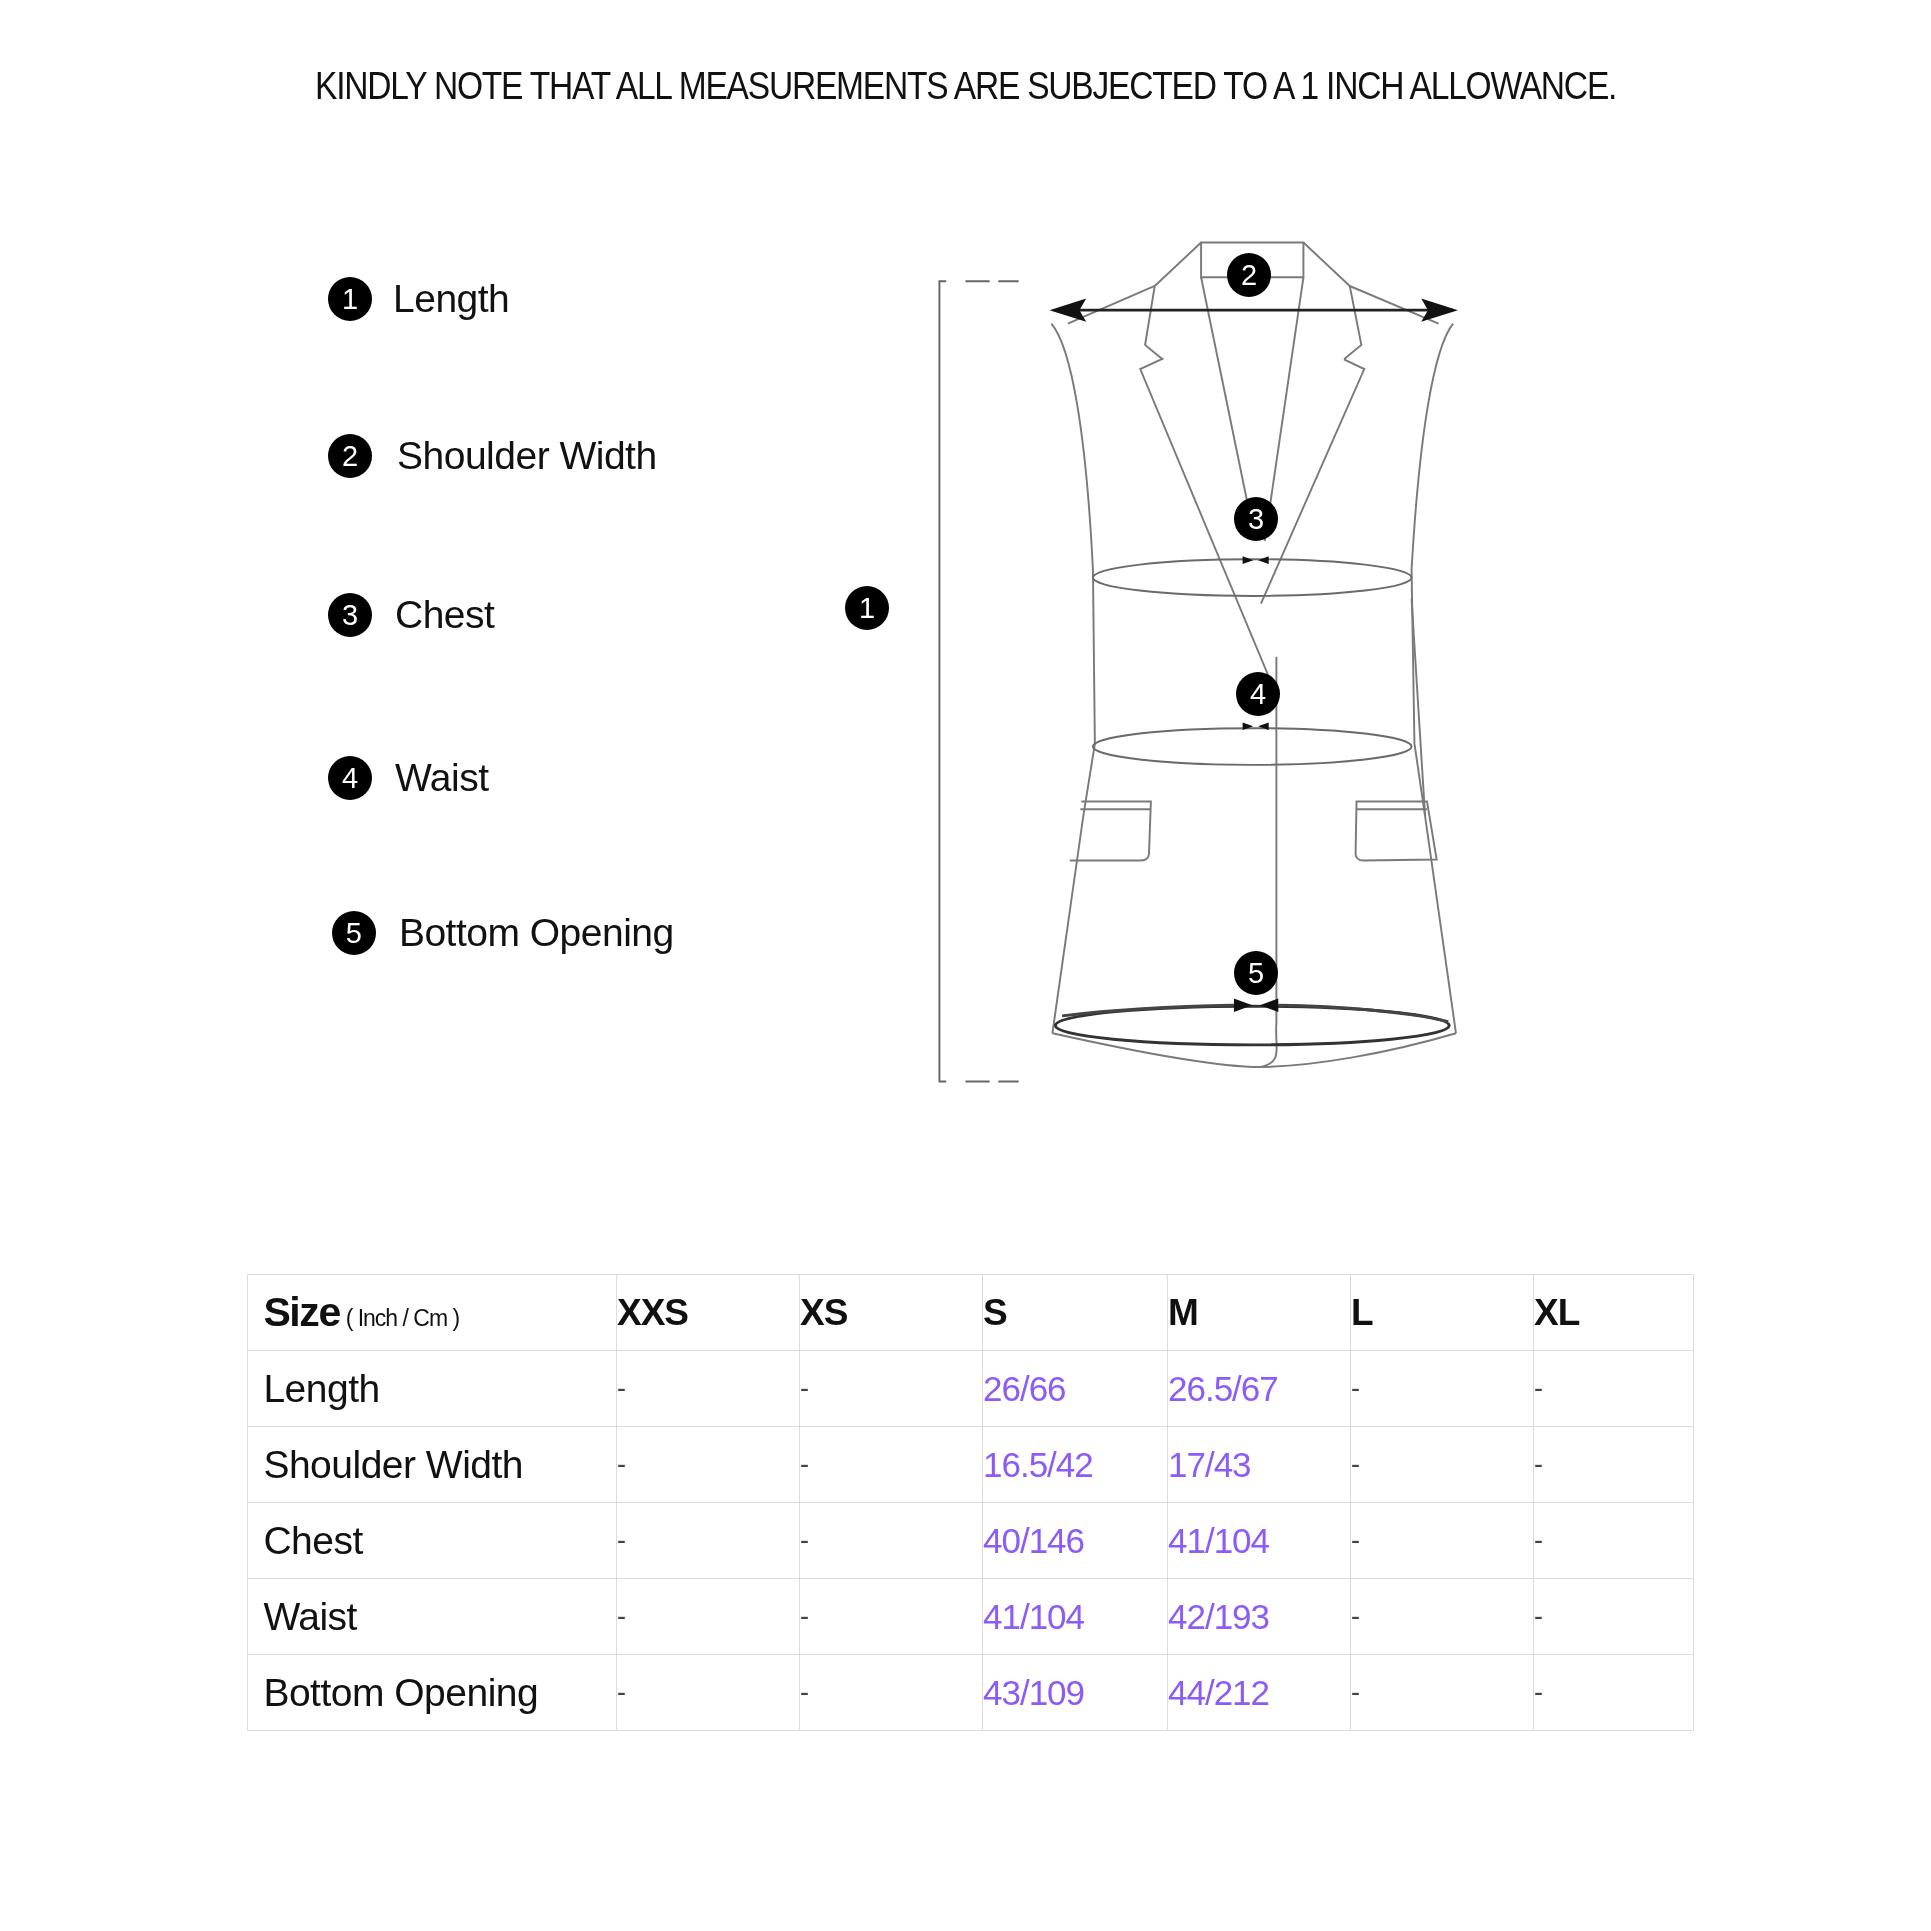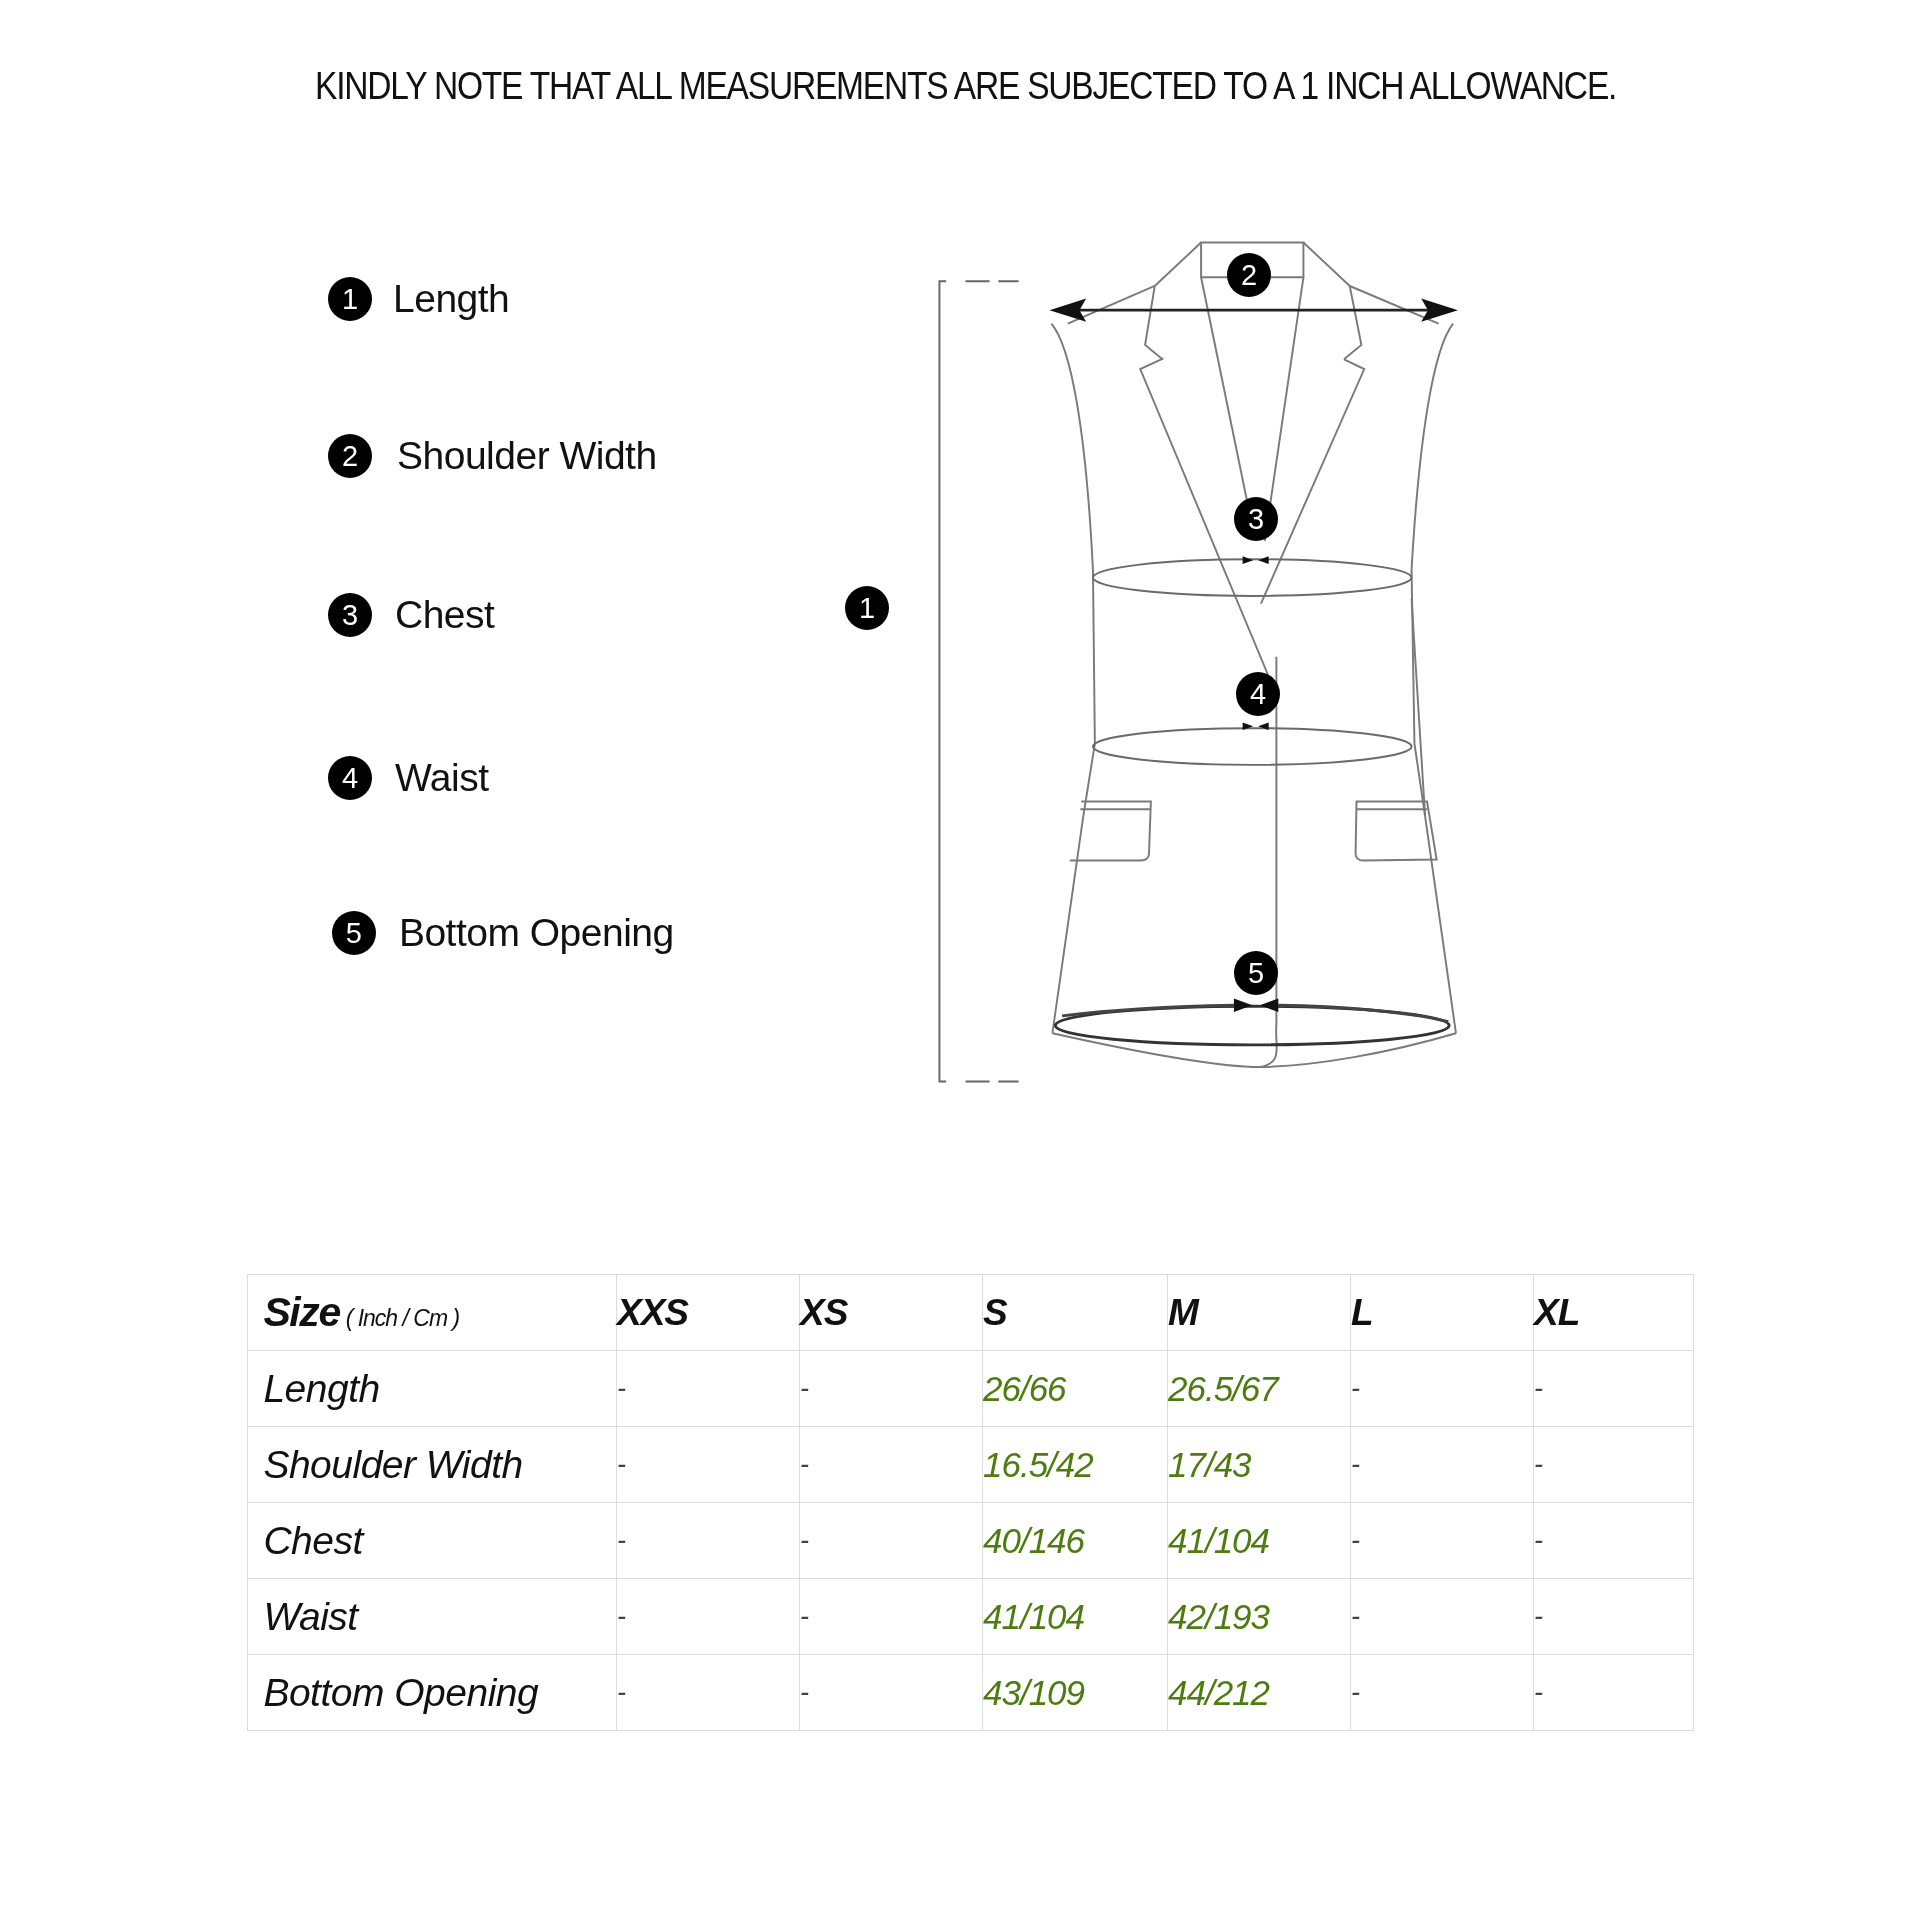--- a/index.html
+++ b/index.html
@@ -14,27 +14,27 @@
   .legend-item { position: absolute; left: 0; display: flex; align-items: center; white-space: nowrap; }
   .badge { width: 44px; height: 44px; border-radius: 50%; background: #000; color: #fff;
            display: flex; align-items: center; justify-content: center; font-size: 29px; line-height: 1;
            font-family: "Liberation Sans", sans-serif; }
   .legend-label { font-size: 39px; margin-left: 21px; color: #111; letter-spacing: -0.5px; }
 
   .badge-abs { position: absolute; }
 
   .diagram { position: absolute; left: 0; top: 0; width: 1931px; height: 1159px; pointer-events: none; }
 
-  .size-table { position: absolute; left: 247px; top: 1274px; border-collapse: collapse; font-style: italic; }
+  .size-table { position: absolute; left: 247px; top: 1274px; border-collapse: collapse; }
   .size-table td, .size-table th { border: 1.9px solid #dcdcdc; padding: 0; height: 75px;
            font-weight: normal; text-align: left; color: #222; }
   .size-table th { font-size: 37px; font-weight: bold; color: #111; letter-spacing: -1px; }
   .size-table td.row-label, .size-table th.row-label { text-align: left; padding-left: 15.4px; font-weight: normal; }
   .size-table td.row-label { font-size: 39px; color: #111; letter-spacing: -0.5px; }
-  .size-table td.val { font-size: 35px; color: #4d7c0f; letter-spacing: -1px; }
+  .size-table td.val { font-size: 35px; color: #8b5cf6; letter-spacing: -1px; }
   .size-table td.dash { font-size: 27px; color: #444; }
   .hdr-size { font-size: 41px; font-weight: bold; letter-spacing: -1.4px; }
   .hdr-unit { font-size: 23px; font-weight: normal; margin-left: 5.8px; }
 </style>
 </head>
 <body>
 
 <div class="notice">KINDLY NOTE THAT ALL MEASUREMENTS ARE SUBJECTED TO A 1 INCH ALLOWANCE.</div>
 
 <div class="legend">

